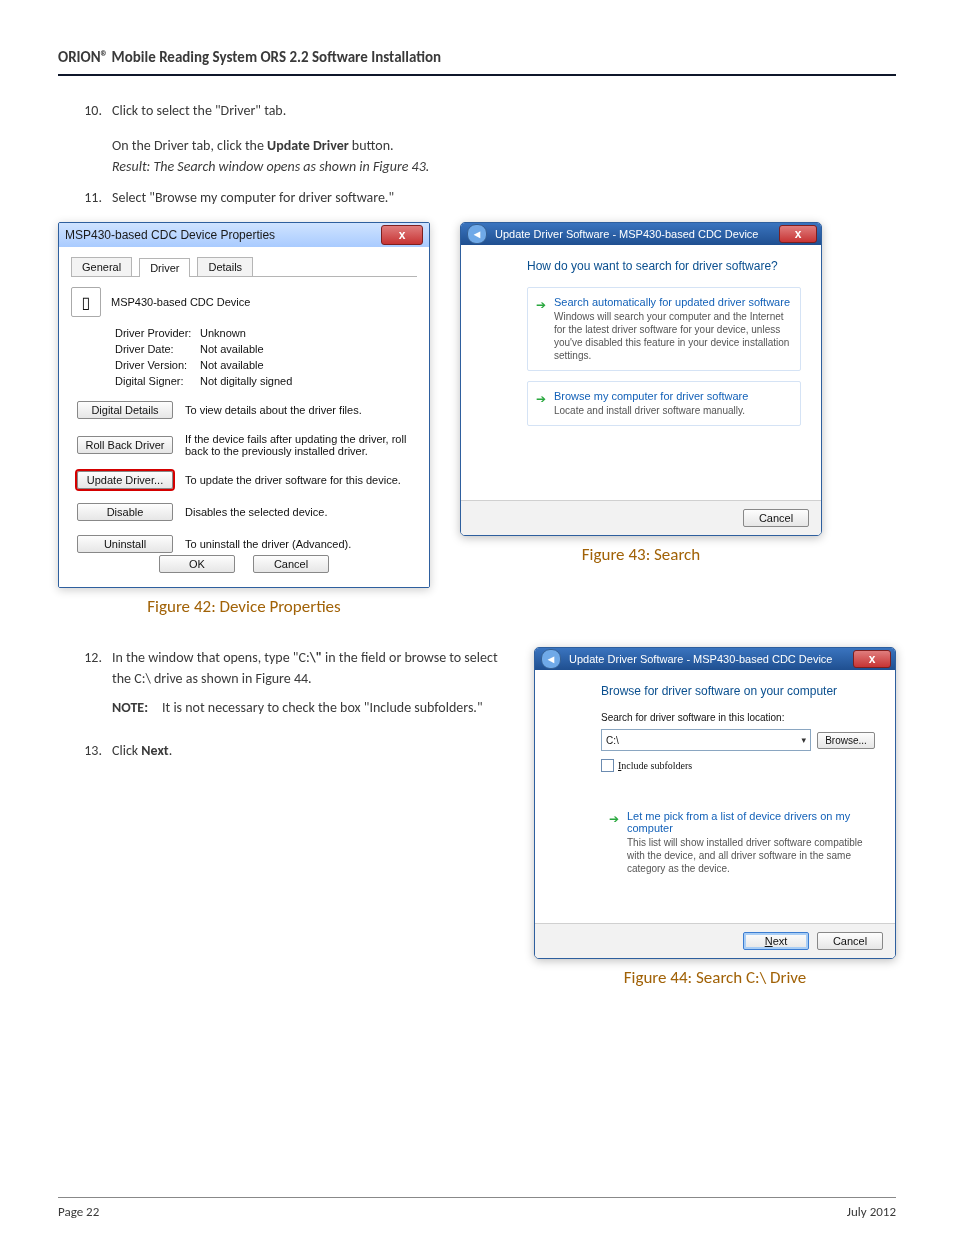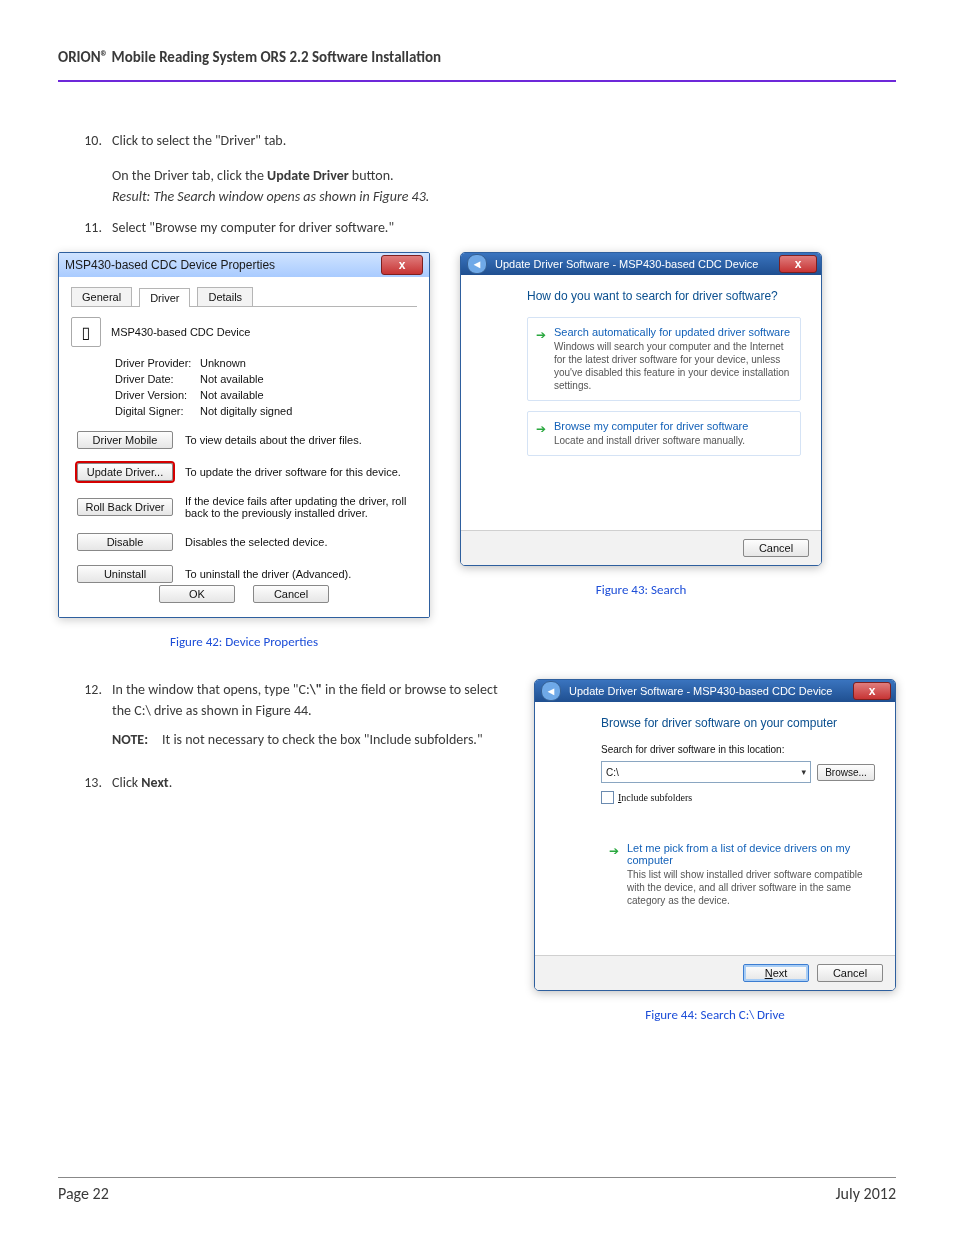--- a/index.html
+++ b/index.html
@@ -12,23 +12,23 @@
     height: 1235px;
     position: relative;
   }
   .page {
     padding: 48px 58px 48px 58px;
   }
   .header-title {
     font-weight: bold;
     font-size: 15px;
     color: #3a3a3a;
-    padding-bottom: 14px;
-    border-bottom: 2px solid #6d28d9;
-    margin-bottom: 48px;
+    padding-bottom: 8px;
+    border-bottom: 2px solid #0f172a;
+    margin-bottom: 24px;
   }
   .step {
     display: flex;
     margin-bottom: 10px;
     line-height: 1.5;
   }
   .step-num {
     width: 44px;
     text-align: right;
     padding-right: 10px;
@@ -39,21 +39,21 @@
   .result-italic { font-style: italic; }
   .bold { font-weight: bold; text-align: center; }
 
   .figrow {
     display: flex;
     gap: 30px;
     margin-top: 14px;
     margin-bottom: 30px;
   }
   .figcol { display: flex; flex-direction: column; align-items: center; }
-  .figcap { font-size: 13px; color: #1d4ed8; margin-top: 16px; }
+  .figcap { font-size: 17px; color: #a16207; margin-top: 8px; }
 
   
   .win7 {
     width: 370px;
     border: 1px solid #2e5f9e;
     border-radius: 2px;
     overflow: hidden;
     box-shadow: 0 2px 10px rgba(0,0,0,.2);
     background: linear-gradient(180deg,#cfe3ff 0,#eaf2ff 24px,#fff 24px);
     font-family: "Segoe UI", Tahoma, sans-serif;
@@ -135,23 +135,23 @@
   }
   .aero .back-icon {
     width:18px;height:18px;border-radius:9px;background:#6fa9e8;
     border:1px solid #345f93;margin-right:4px;
     display:inline-flex;align-items:center;justify-content:center;color:#fff;font-size:11px;
   }
 
   .note-block { display:flex; margin: 10px 0 10px 54px; }
   .note-label { font-weight:bold; width:50px; }
   .footer {
-    position:absolute; bottom:32px; left:58px; right:58px;
+    position:absolute; bottom:16px; left:58px; right:58px;
     border-top:1px solid #888; padding-top:6px;
-    display:flex; justify-content:space-between; font-size:16px;
+    display:flex; justify-content:space-between; font-size:13px;
   }
   u { text-decoration: underline; }
 </style>
 </head>
 <body>
 
 <div class="page">
   <div class="header-title">ORION® Mobile Reading System ORS 2.2 Software Installation</div>
 
   <div class="step">
@@ -200,30 +200,30 @@
           <div class="kv">
               <span class="k">Driver Version:</span>
               <span>Not available</span>
             </div>
           <div class="kv">
               <span class="k">Digital Signer:</span>
               <span>Not digitally signed</span>
             </div>
 
           <div class="btnrow">
-              <div class="winbtn">Driver Mobile</div>
+              <div class="winbtn">Digital Details</div>
               <div>To view details about the driver files.</div>
+            </div>
+          <div class="btnrow">
+              <div class="winbtn">Roll Back Driver</div>
+              <div style="flex:1">If the device fails after updating the driver, roll back to the previously installed driver.</div>
             </div>
           <div class="btnrow">
               <div class="winbtn highlight-red">Update Driver...</div>
               <div>To update the driver software for this device.</div>
-            </div>
-          <div class="btnrow">
-              <div class="winbtn">Roll Back Driver</div>
-              <div style="flex:1">If the device fails after updating the driver, roll back to the previously installed driver.</div>
             </div>
           <div class="btnrow">
               <div class="winbtn">Disable</div>
               <div>Disables the selected device.</div>
             </div>
           <div class="btnrow">
               <div class="winbtn">Uninstall</div>
               <div>To uninstall the driver (Advanced).</div>
             </div>
 

